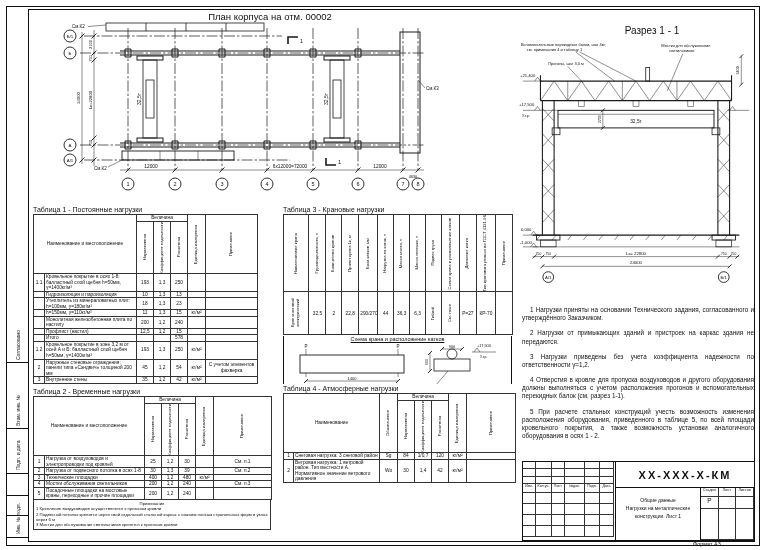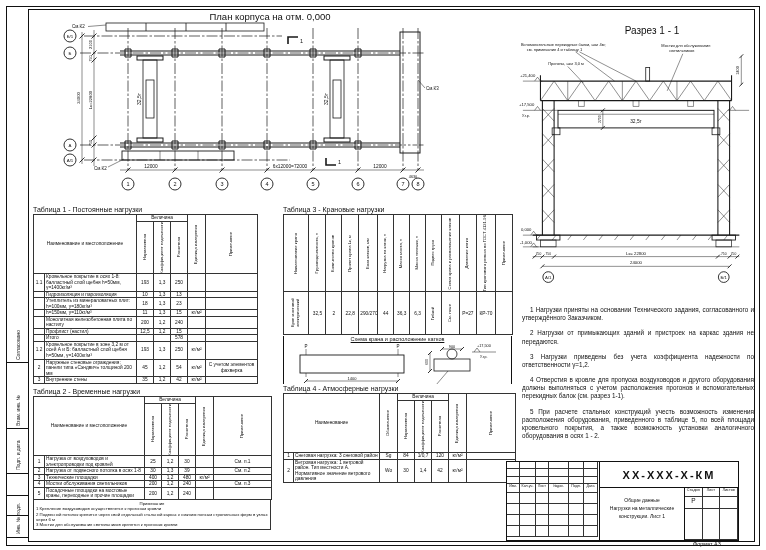--- a/index.html
+++ b/index.html
@@ -59,21 +59,21 @@
 <div class="vlabel" style="left:15px;top:426px">Взам. инв. №</div>
 <div class="vlabel" style="left:15px;top:470px">Подп. и дата</div>
 <div class="vlabel" style="left:15px;top:534px">Инв. № подл.</div>
 <div class="hsep" style="top:362px"></div>
 <div class="hsep" style="top:428px"></div>
 <div class="hsep" style="top:473px"></div>
 <div class="hsep" style="top:495px"></div>
 <div class="hsep" style="top:515px"></div>
 <div class="hsep" style="top:537px"></div>
 
-<div class="abs ptitle" style="left:120px;top:11px;width:300px">План корпуса на отм. 0,000</div>
+<div class="abs ptitle" style="left:120px;top:11px;width:300px">План корпуса на отм. 00002</div>
 
 <svg class="abs" style="left:32px;top:20px" width="482" height="180" viewBox="0 0 482 180">
   <defs>
     <pattern id="ph" width="4" height="4" patternUnits="userSpaceOnUse">
         <path d="M0,4 L4,0" class="thin"></path>
       </pattern>
   </defs>
 
   <path class="chain" d="M96,8 V150 M143,8 V150 M190,8 V150 M235,8 V150 M281,8 V150 M326,8 V150 M371,8 V150 M386,8 V150"></path>
   <path class="chain" d="M52,16 H250 M48,33 H392 M48,125 H392 M52,140 H258"></path>
@@ -630,21 +630,21 @@
 </div>
 
 <div class="abs notes" style="left:522px;top:306px;width:232px;height:152px;overflow:hidden">
   <p>1 Нагрузки приняты на основании Технического задания, согласованного и утверждённого Заказчиком.</p>
   <p>2 Нагрузки от примыкающих зданий и пристроек на каркас здания не передаются.</p>
   <p>3 Нагрузки приведены без учета коэффициента надежности по ответственности γ=1,2.</p>
   <p>4 Отверстия в кровле для пропуска воздуховодов и другого оборудования должны выполняться с учетом расположения прогонов и вспомогательных перекидных балок (см. разрез 1-1).</p>
   <p>5 При расчете стальных конструкций учесть возможность изменения расположения оборудования, приведенного в таблице 5, по всей площади кровельного покрытия, а также возможность установки аналогичного оборудования в осях 1 - 2.</p>
 </div>
 
-<div class="abs tb" style="left:506px;top:461px;width:231px;height:78px">
+<div class="abs tb" style="left:522px;top:461px;width:231px;height:78px">
   <div class="tb-left">
     <div class="tb-grid tb-g1">
         <div class="gcell"></div>
         <div class="gcell"></div>
         <div class="gcell"></div>
         <div class="gcell"></div>
         <div class="gcell"></div>
         <div class="gcell"></div>
         <div class="gcell"></div>
         <div class="gcell"></div>

